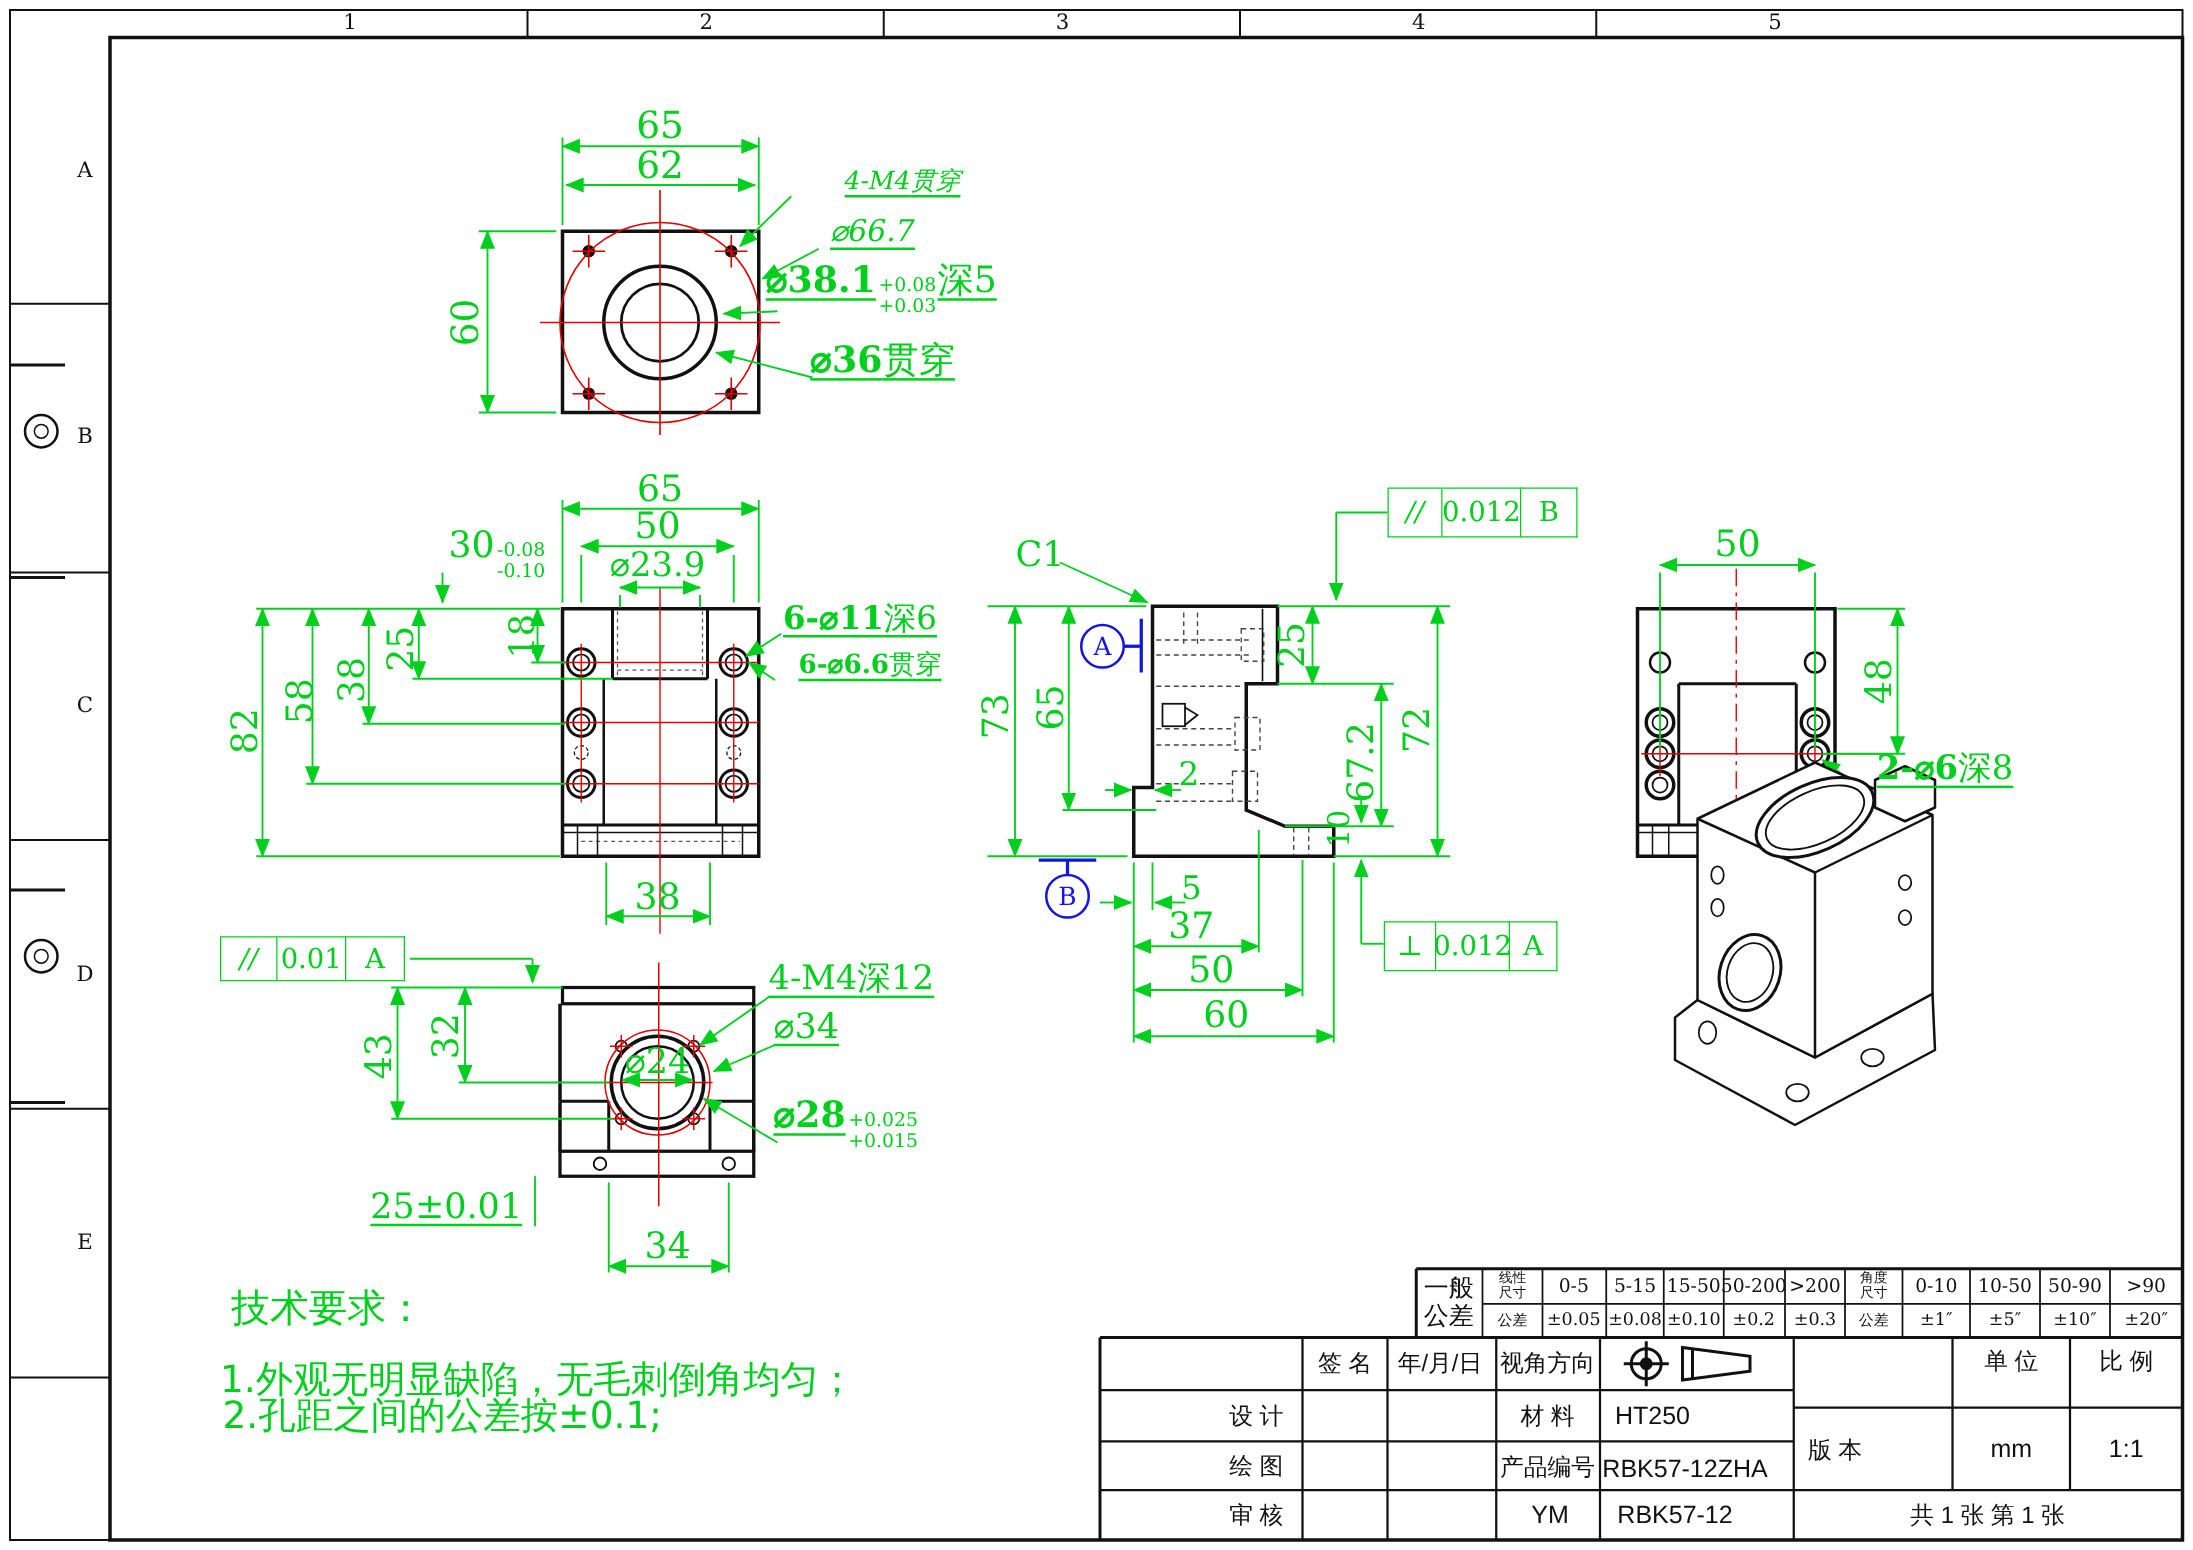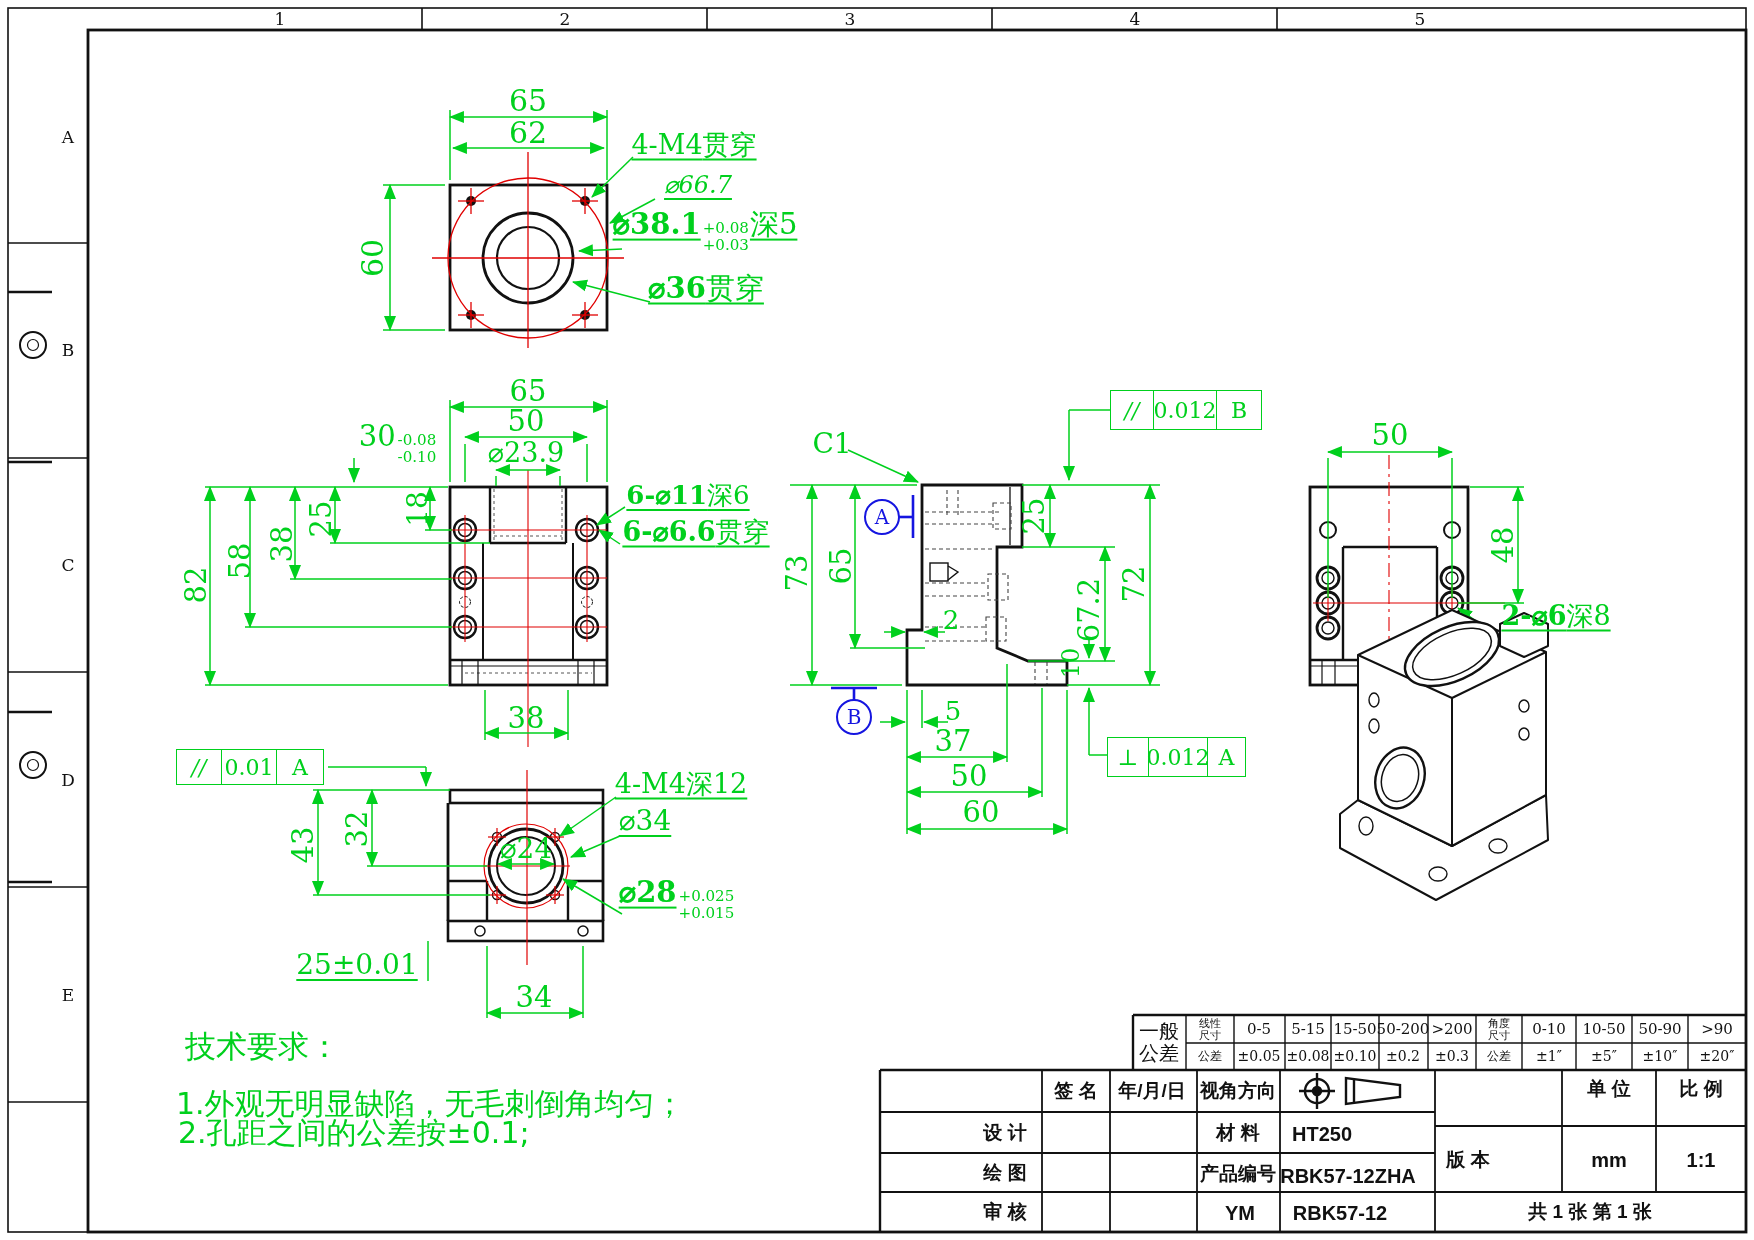--- a/index.html
+++ b/index.html
@@ -13,21 +13,21 @@
   .tolstack{display:inline-flex;flex-direction:column;font-size:0.52em;line-height:1.08;
             vertical-align:0.05em;margin-left:2px;margin-right:1px;}
   .gdt{position:absolute;display:flex;background:#fff;}
   .gdt div{border:1.6px solid #00d01d;color:#00d01d;display:flex;align-items:center;justify-content:center;
            font-size:22px;border-left-width:0;}
   .gdt div:first-child{border-left-width:1.6px;font-style:italic;}
   .datum{position:absolute;width:32px;height:32px;border:2.2px solid #1515e0;border-radius:50%;
          color:#1515e0;display:flex;align-items:center;justify-content:center;font-size:20px;
          transform:translate(-50%,-50%);background:#fff;}
   .tc{position:absolute;transform:translate(-50%,-50%);white-space:nowrap;color:#111;
-      font-family:"Liberation Sans","DejaVu Sans",sans-serif;font-weight:bold;}
+      font-family:"Liberation Sans","DejaVu Sans",sans-serif;}
   .tech{position:absolute;transform:translate(0,-50%);white-space:nowrap;color:#00d01d;
         font-family:"DejaVu Sans","Liberation Sans",sans-serif;}
   .twoline{line-height:1.1;text-align:center;white-space:pre;}
 </style>
 </head>
 <body>
 
 <div id="stage">
 
 <svg id="linework" width="1754" height="1240" viewBox="0 0 1754 1240">
@@ -426,41 +426,41 @@
 <div class="tc" style="left:1701px;top:1089px;font-size:19px;">比  例</div>
 <div class="tc" style="left:1468px;top:1160px;font-size:19px;">版  本</div>
 <div class="tc" style="left:1609px;top:1160px;font-size:20px;">mm</div>
 <div class="tc" style="left:1701px;top:1160px;font-size:20px;">1:1</div>
 <div class="tc" style="left:1590px;top:1212px;font-size:19px;">共  1  张    第  1  张</div>
 
 <div id="genlabels">
       <div class="lbl cg" style="left: 528px; top: 101px; font-size: 30px;">65</div>
       <div class="lbl cg" style="left: 528px; top: 133px; font-size: 30px;">62</div>
       <div class="lbl cg" style="left: 373px; top: 258px; font-size: 30px; transform: translate(-50%, -50%) rotate(-90deg);">60</div>
-      <div class="lbl cg und" style="left: 694px; top: 144px; font-size: 27px;"><span>4-M4</span><span>贯穿</span></div>
+      <div class="lbl cg und" style="left: 722px; top: 144px; font-size: 20px; font-style: italic;"><span>4-M4</span><span>贯穿</span></div>
       <div class="lbl cg und" style="left: 698px; top: 185px; font-size: 24px; font-style: italic;">⌀66.7</div>
       <div class="lbl cg und" style="left: 705px; top: 231px; font-size: 29px;"><span class="bh">⌀38.1</span><span class="tolstack">
           <span>+0.08</span>
           <span>+0.03</span>
         </span><span>深5</span></div>
       <div class="lbl cg und" style="left: 706px; top: 288px; font-size: 29px;"><span class="bh">⌀36</span><span>贯穿</span></div>
       <div class="lbl cg" style="left: 528px; top: 391px; font-size: 29px;">65</div>
       <div class="lbl cg" style="left: 526px; top: 421px; font-size: 29px;">50</div>
       <div class="lbl cg" style="left: 526px; top: 452px; font-size: 27px;">⌀23.9</div>
       <div class="lbl cg" style="left: 398px; top: 443px; font-size: 29px;"><span>30</span><span class="tolstack">
           <span>-0.08</span>
           <span>-0.10</span>
         </span></div>
       <div class="lbl cg" style="left: 196px; top: 585px; font-size: 29px; transform: translate(-50%, -50%) rotate(-90deg);">82</div>
       <div class="lbl cg" style="left: 240px; top: 561px; font-size: 29px; transform: translate(-50%, -50%) rotate(-90deg);">58</div>
       <div class="lbl cg" style="left: 282px; top: 544px; font-size: 29px; transform: translate(-50%, -50%) rotate(-90deg);">38</div>
       <div class="lbl cg" style="left: 321px; top: 519px; font-size: 29px; transform: translate(-50%, -50%) rotate(-90deg);">25</div>
       <div class="lbl cg" style="left: 418px; top: 509px; font-size: 28px; transform: translate(-50%, -50%) rotate(-90deg);">18</div>
       <div class="lbl cg und" style="left: 688px; top: 495px; font-size: 26px;"><span class="bh">6-⌀11</span><span>深6</span></div>
-      <div class="lbl cg und" style="left: 696px; top: 531px; font-size: 27px;"><span class="bh">6-⌀6.6</span><span>贯穿</span></div>
+      <div class="lbl cg und" style="left: 696px; top: 531px; font-size: 21px;"><span class="bh">6-⌀6.6</span><span>贯穿</span></div>
       <div class="lbl cg" style="left: 526px; top: 718px; font-size: 29px;">38</div>
       <div class="lbl cg" style="left: 832px; top: 444px; font-size: 28px;">C1</div>
       <div class="lbl cg" style="left: 797px; top: 573px; font-size: 29px; transform: translate(-50%, -50%) rotate(-90deg);">73</div>
       <div class="lbl cg" style="left: 841px; top: 566px; font-size: 29px; transform: translate(-50%, -50%) rotate(-90deg);">65</div>
       <div class="lbl cg" style="left: 951px; top: 620px; font-size: 26px;">2</div>
       <div class="lbl cg" style="left: 1034px; top: 516px; font-size: 29px; transform: translate(-50%, -50%) rotate(-90deg);">25</div>
       <div class="lbl cg" style="left: 1089px; top: 610px; font-size: 29px; transform: translate(-50%, -50%) rotate(-90deg);">67.2</div>
       <div class="lbl cg" style="left: 1134px; top: 584px; font-size: 29px; transform: translate(-50%, -50%) rotate(-90deg);">72</div>
       <div class="lbl cg" style="left: 1071px; top: 663px; font-size: 24px; transform: translate(-50%, -50%) rotate(-90deg);">10</div>
       <div class="lbl cg" style="left: 953px; top: 711px; font-size: 26px;">5</div>

